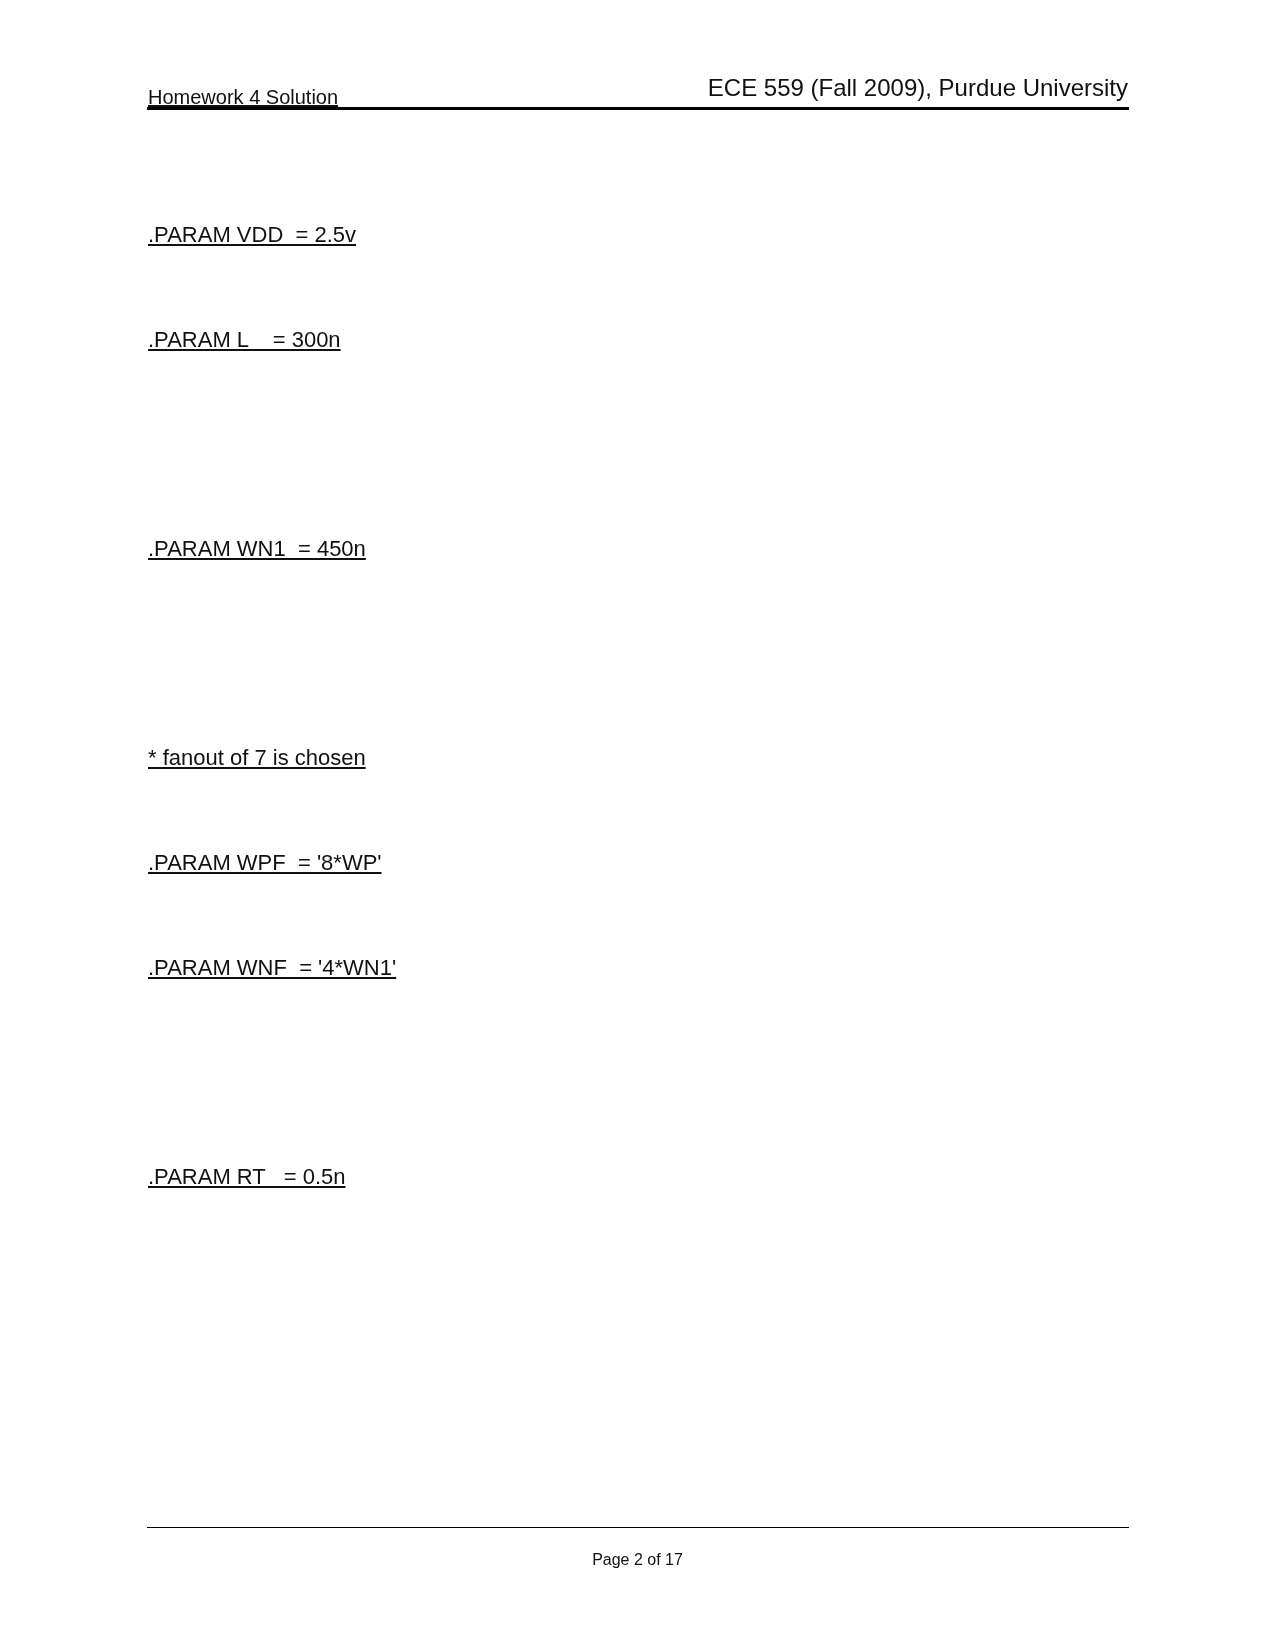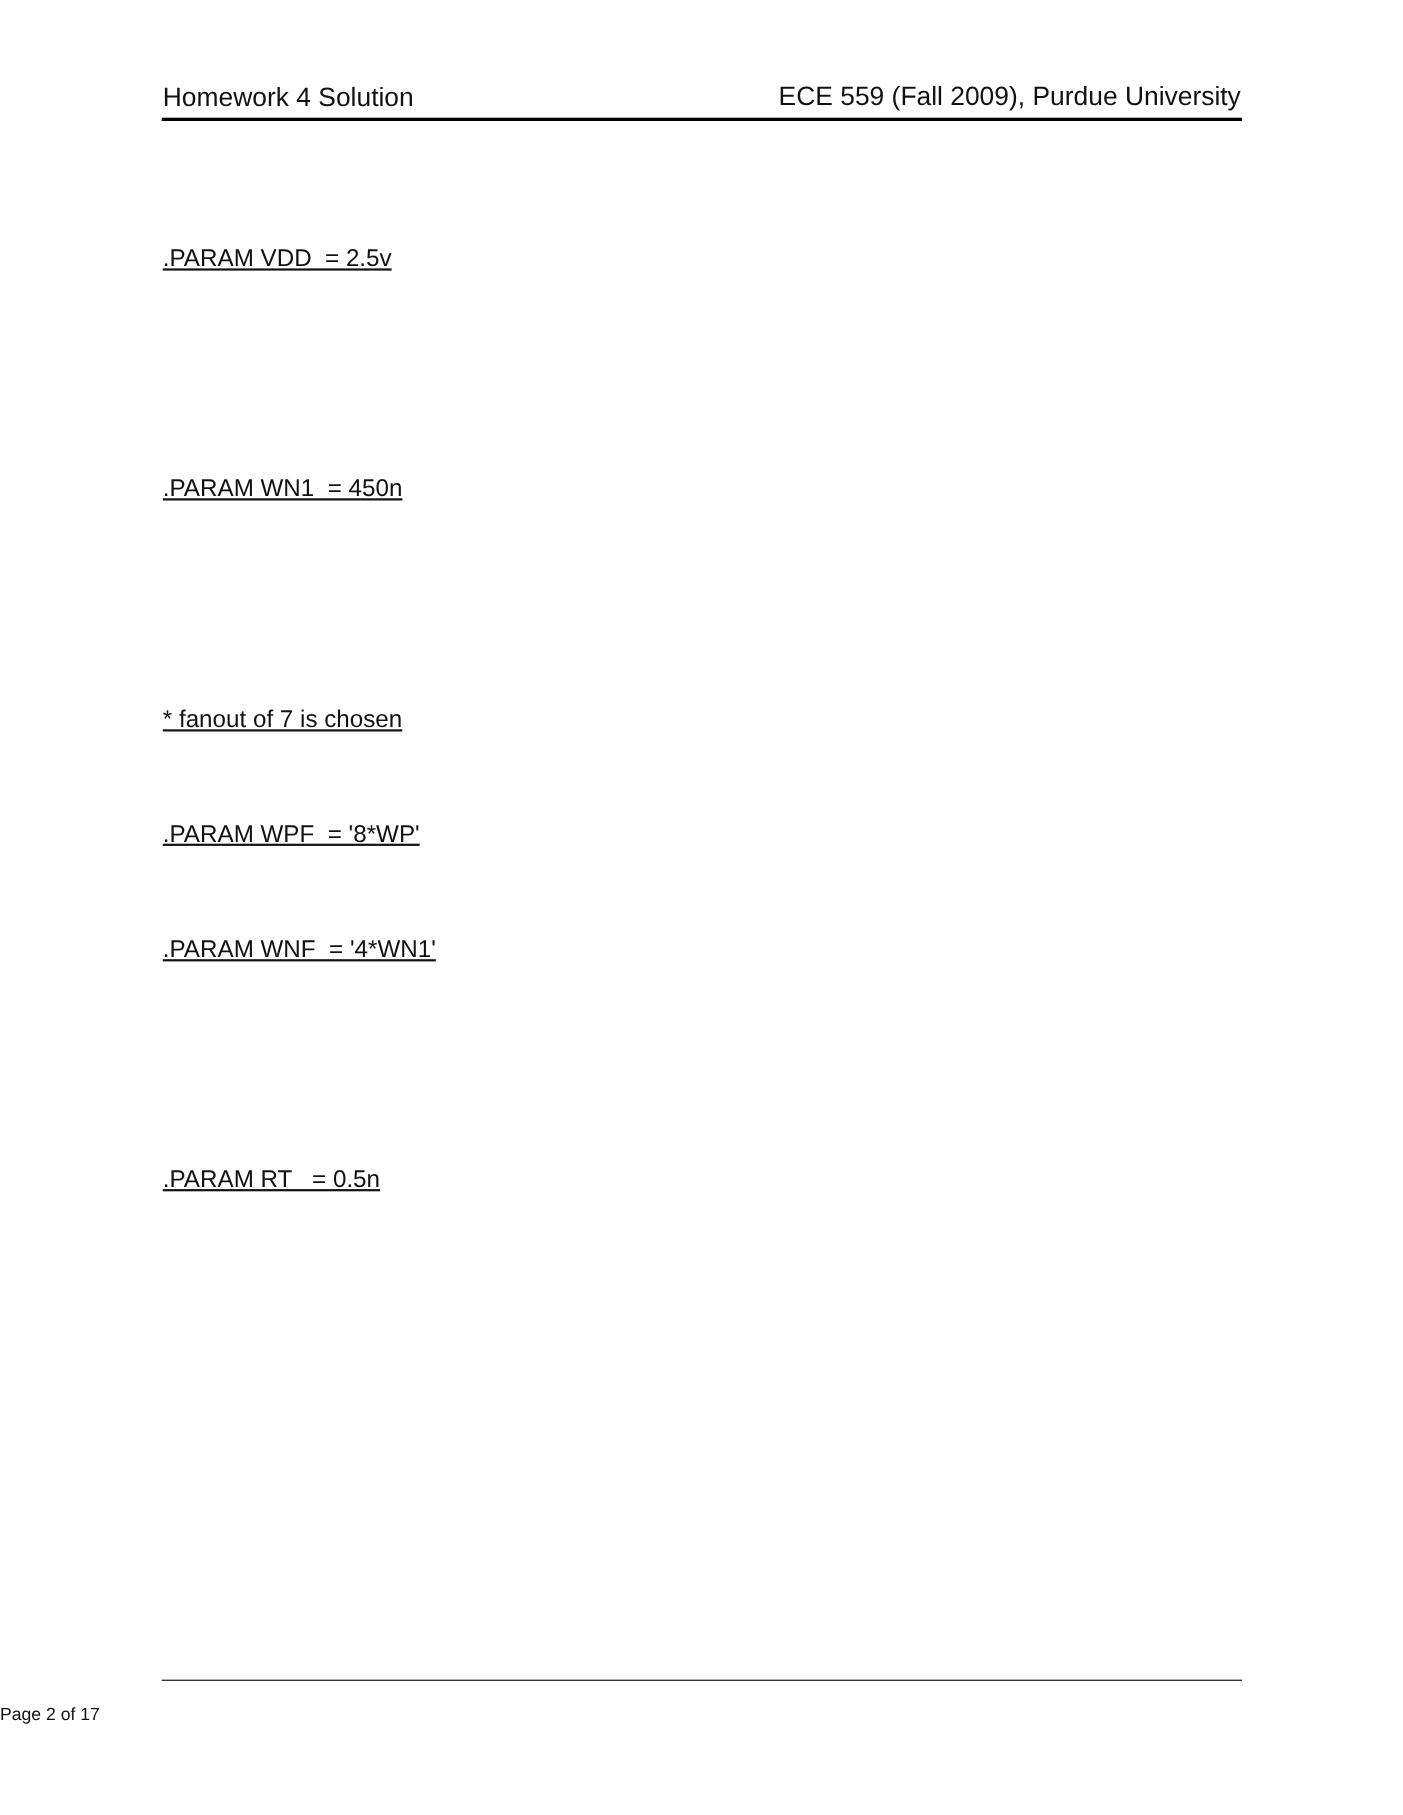--- a/index.html
+++ b/index.html
@@ -1,38 +1,39 @@
 <!DOCTYPE html>
 <html><head>
 <meta charset="utf-8">
 <style>
   html, body { margin: 0; padding: 0; background: #ffffff; }
   body { width: 1275px; height: 1650px; position: relative; overflow: hidden;
          font-family: "Liberation Sans", "DejaVu Sans", sans-serif; color: #111111; }
   .header { position: absolute; left: 148px; top: 74px; width: 980px; height: 28px; }
-  .header .left { position: absolute; left: 0; top: 1px; font-size: 24px; }
+  .header .left { position: absolute; left: 0; top: 12px; font-size: 20px; text-decoration: underline; }
   .header .right { position: absolute; right: 0; top: 0; font-size: 24px; }
   .header-rule { position: absolute; left: 147px; top: 107px; width: 982px; height: 3px; background: #000; }
   .body { position: absolute; left: 148px; top: 148px; font-size: 22px; line-height: 34.9px; white-space: pre; }
   .line { height: 34.9px; text-decoration: underline; }
   .blank { height: 34.9px; }
   .footer-rule { position: absolute; left: 147px; top: 1527px; width: 982px; height: 1px; background: #000; }
-  .footer { position: absolute; left: 0; top: 1551px; width: 1275px; text-align: left; font-size: 16px; }
+  .footer { position: absolute; left: 0; top: 1551px; width: 1275px; text-align: center; font-size: 16px; }
 </style>
 </head>
 <body>
 
 <div class="header">
   <span class="left">Homework 4 Solution</span>
   <span class="right">ECE 559 (Fall 2009), Purdue University</span>
 </div>
 <div class="header-rule"></div>
 
 <div class="body">
   <div class="line">.PARAM VDD  = 2.5v</div>
+  <div class="line">.PARAM L    = 300n</div>
   <div class="blank"></div>
   <div class="line">.PARAM WN1  = 450n</div>
   <div class="blank"></div>
   <div class="line">* fanout of 7 is chosen</div>
   <div class="line">.PARAM WPF  = '8*WP'</div>
   <div class="line">.PARAM WNF  = '4*WN1'</div>
   <div class="blank"></div>
   <div class="line">.PARAM RT   = 0.5n</div>
   
   

